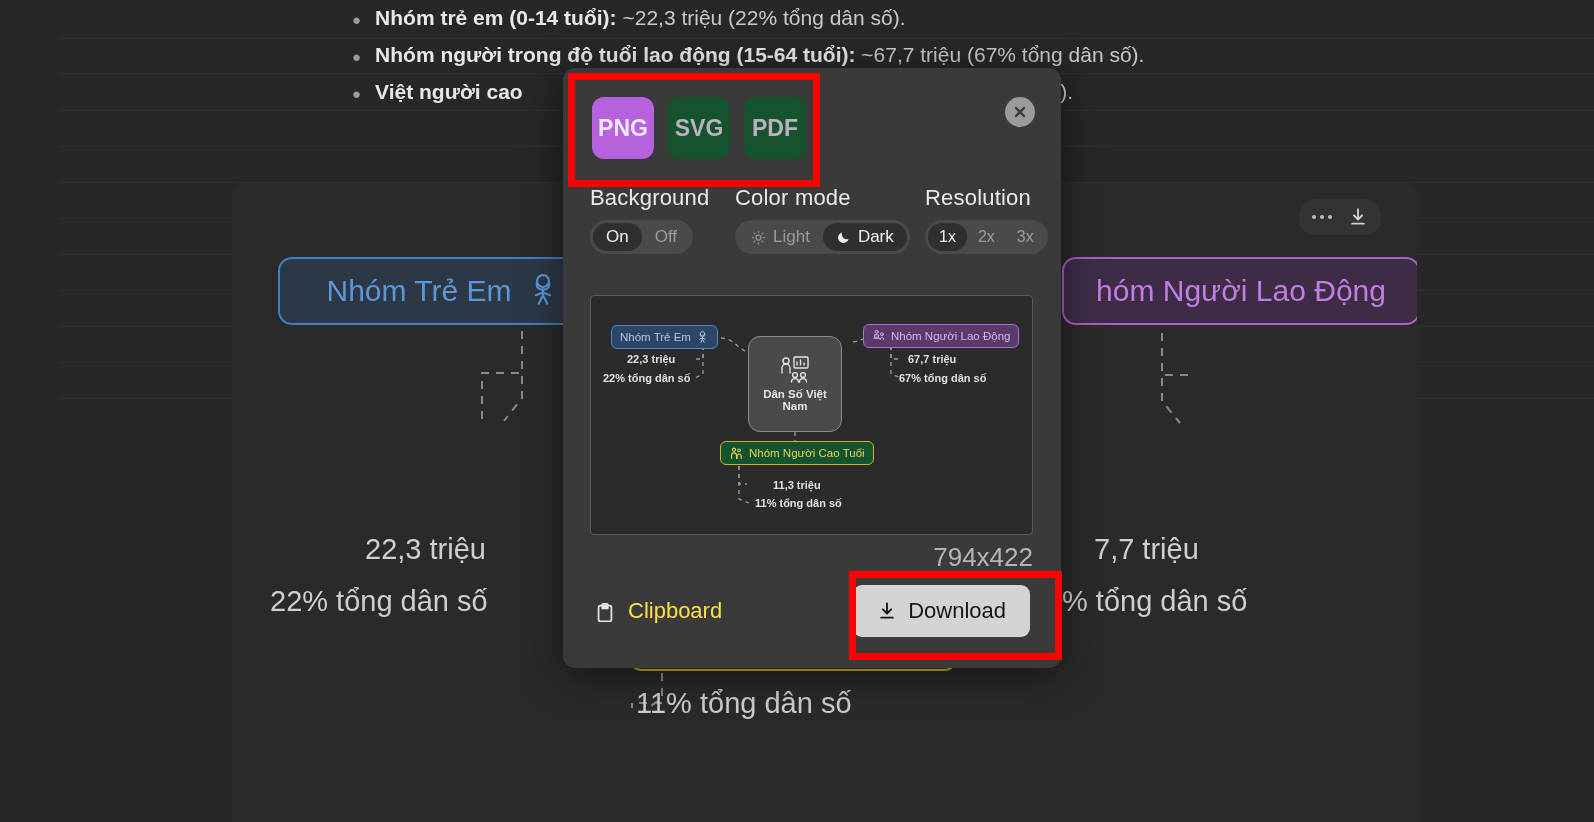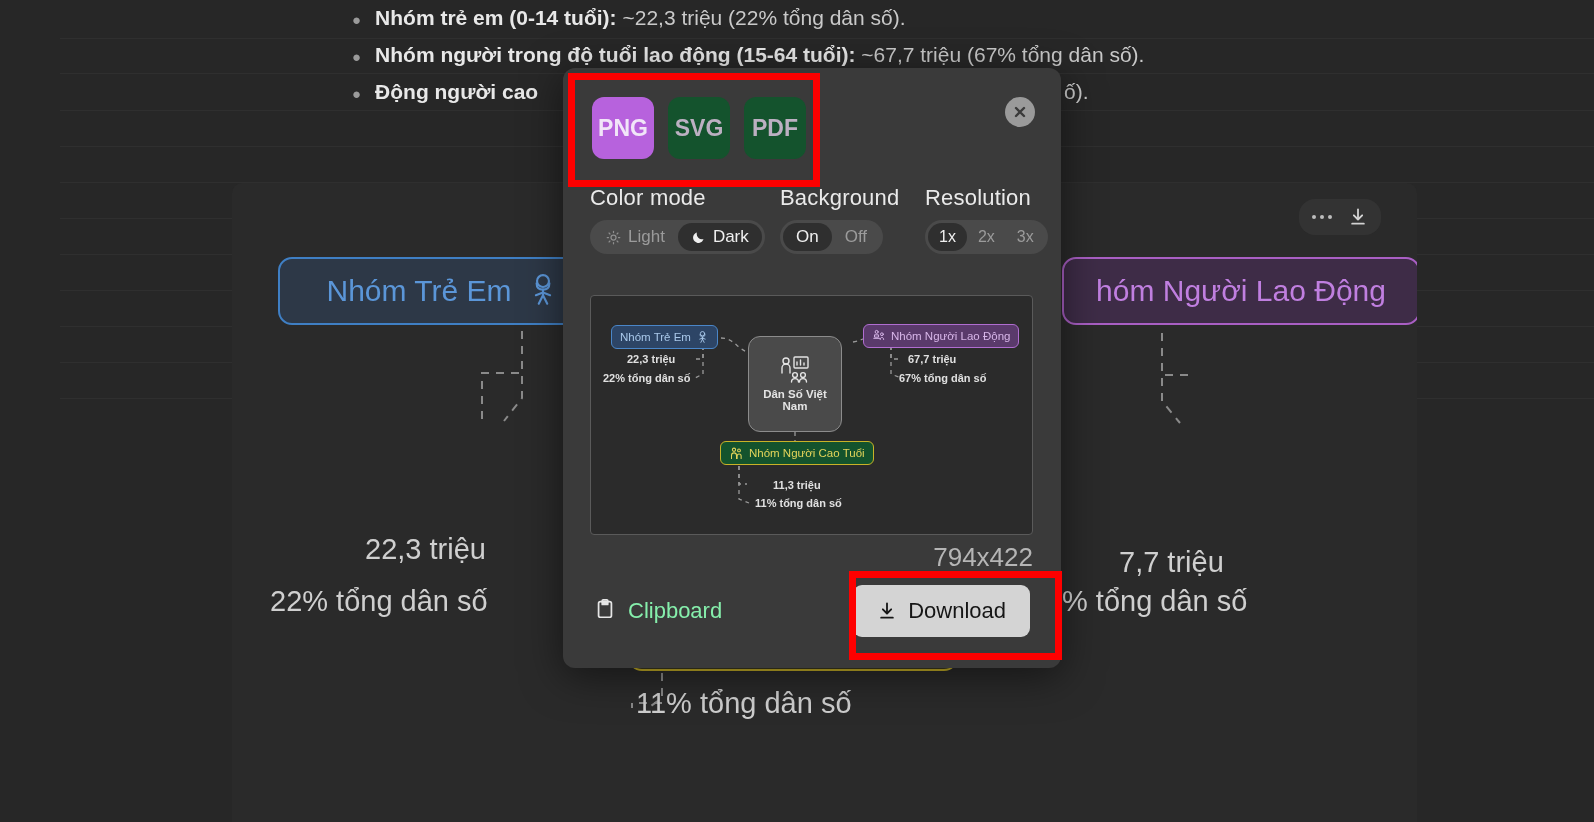--- a/index.html
+++ b/index.html
@@ -129,21 +129,21 @@
   .size-label {
     position: absolute; right: 28px; top: 474px; color: #b5b5b5; font-size: 26px;
   }
 
   .dlg-footer {
     position: absolute; left: 0; right: 0; bottom: 0; height: 104px;
     display: flex; align-items: center; justify-content: space-between;
     padding: 0 31px 10px 31px;
   }
   .clipboard {
-    display: flex; align-items: flex-start; gap: 12px; color: #86efac;
+    display: flex; align-items: flex-end; gap: 12px; color: #fde047;
     font-size: 22px; cursor: pointer;
   }
   .download-btn {
     display: flex; align-items: center; gap: 11px; background: #d4d4d4; color: #161616;
     border: none; border-radius: 9px; height: 52px; padding: 0 24px;
     font-size: 22px; font-family: "Liberation Sans", sans-serif; cursor: pointer;
   }
 
   
   .red-box { position: absolute; border: 7px solid #ff0000; z-index: 40; pointer-events: none; }
@@ -181,21 +181,21 @@
       <span><b class="doc-strong">Nhóm trẻ em (0-14 tuổi):</b>
       <span class="doc-rest">~22,3 triệu (22% tổng dân số).</span></span>
     </div>
     <div class="doc-line">
       <span class="bullet">●</span>
       <span><b class="doc-strong">Nhóm người trong độ tuổi lao động (15-64 tuổi):</b>
       <span class="doc-rest">~67,7 triệu (67% tổng dân số).</span></span>
     </div>
     <div class="doc-line">
       <span class="bullet">●</span>
-      <span><b class="doc-strong">Động người cao</b>
+      <span><b class="doc-strong">Việt người cao</b>
       <span class="doc-rest" style="margin-left:520px">ố).</span></span>
     </div>
   </div>
 
   <div class="canvas-card">
 
     <svg class="connectors" width="1185" height="639">
       <g stroke="#8a8a8a" stroke-width="2" fill="none" stroke-dasharray="8 7">
         <path d="M 290 148 L 290 190 L 250 190 L 250 236"></path>
         <path d="M 290 148 L 290 215 L 272 238"></path>
@@ -238,68 +238,68 @@
     <div class="node workers">
       <span>hóm Người Lao Động</span>
     </div>
 
     <div class="node elderly">
       <span>người Cao Tuổi</span>
     </div>
 
     <div class="metric" style="left:133px;top:350px;">22,3 triệu</div>
     <div class="metric" style="left:38px;top:402px;">22% tổng dân số</div>
-    <div class="metric" style="left:887px;top:350px;margin-top:13px;">7,7 triệu</div>
+    <div class="metric" style="left:862px;top:350px;">7,7 triệu</div>
     <div class="metric" style="left:830px;top:402px;">% tổng dân số</div>
     <div class="metric" style="left:404px;top:504px;">11% tổng dân số</div>
   </div>
 
   <div class="export-dialog">
 
     <div class="format-row">
       <div class="fmt active">PNG</div>
       <div class="fmt idle">SVG</div>
       <div class="fmt idle">PDF</div>
     </div>
 
     <div class="close-btn">
       <svg width="16" height="16" viewBox="0 0 16 16" stroke="#3a3a3a" stroke-width="2.4" stroke-linecap="round">
         <path d="M4 4 L12 12 M12 4 L4 12"></path>
       </svg>
     </div>
 
     <div class="controls">
+
+      <div class="ctl-group bg">
+        <div class="ctl-title">Background</div>
+        <div class="seg">
+          <div class="opt sel">On</div>
+          <div class="opt">Off</div>
+        </div>
+      </div>
 
       <div class="ctl-group cm">
         <div class="ctl-title">Color mode</div>
         <div class="seg">
           <div class="opt">
             <svg width="15" height="15" viewBox="0 0 24 24" fill="none" stroke="#8f8f8f" stroke-width="2" stroke-linecap="round">
               <circle cx="12" cy="12" r="4"></circle>
               <path d="M12 2v2M12 20v2M2 12h2M20 12h2M4.9 4.9l1.4 1.4M17.7 17.7l1.4 1.4M19.1 4.9l-1.4 1.4M6.3 17.7l-1.4 1.4"></path>
             </svg>
             <span>Light</span>
           </div>
           <div class="opt sel">
             <svg width="15" height="15" viewBox="0 0 24 24" fill="#efefef">
               <path d="M20 14.5A8.5 8.5 0 0 1 9.5 4a8.5 8.5 0 1 0 10.5 10.5z"></path>
             </svg>
             <span>Dark</span>
           </div>
         </div>
       </div>
 
-      <div class="ctl-group bg">
-        <div class="ctl-title">Background</div>
-        <div class="seg">
-          <div class="opt sel">On</div>
-          <div class="opt">Off</div>
-        </div>
-      </div>
-
       <div class="ctl-group res">
         <div class="ctl-title">Resolution</div>
         <div class="seg">
           <div class="opt sel sm">1x</div>
           <div class="opt sm">2x</div>
           <div class="opt sm">3x</div>
         </div>
       </div>
     </div>
 

